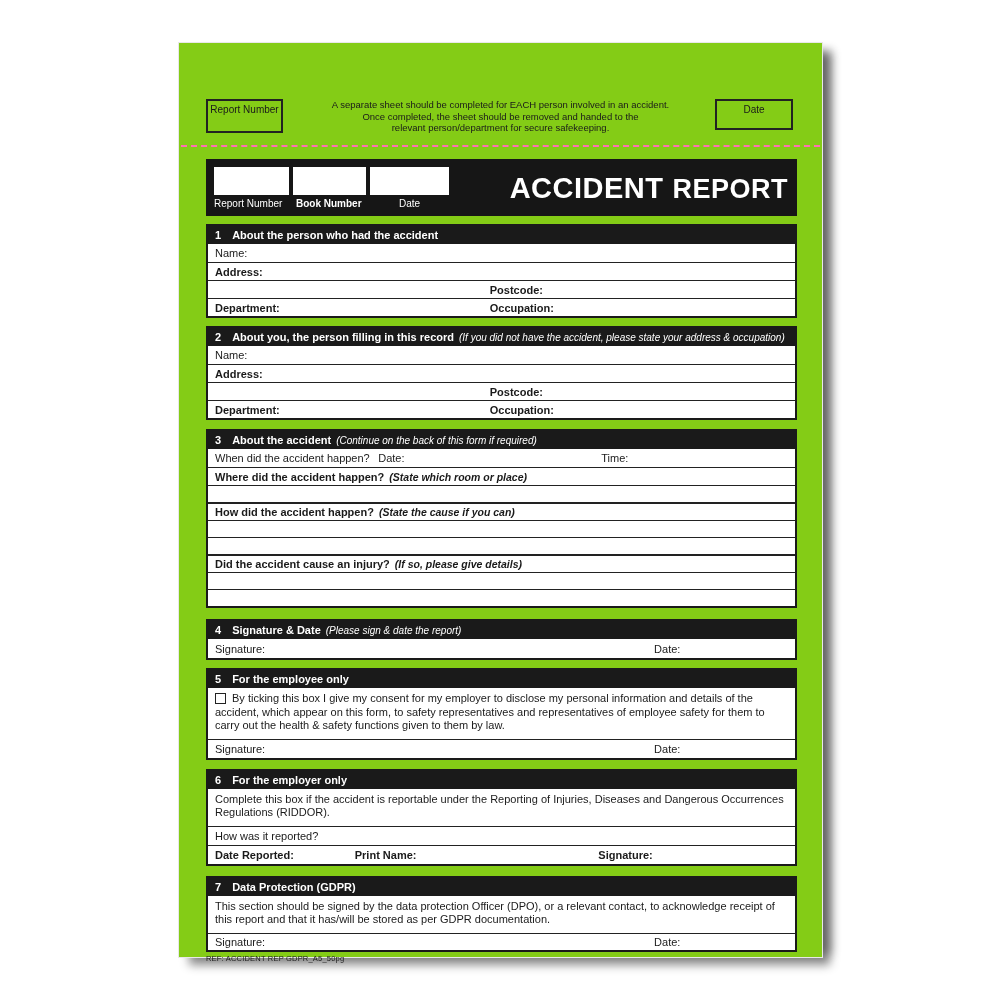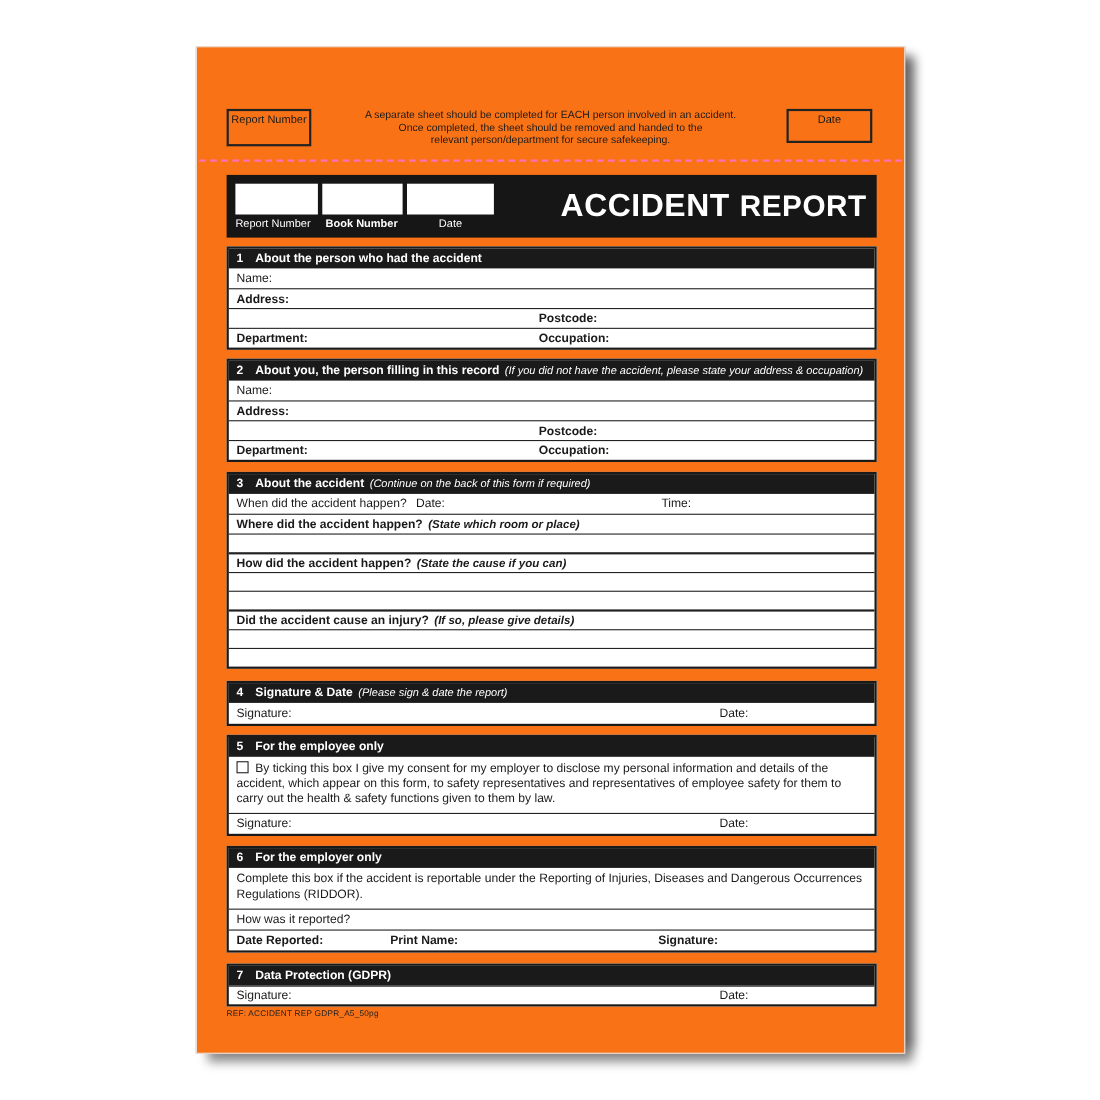--- a/index.html
+++ b/index.html
@@ -1,19 +1,19 @@
 <!DOCTYPE html>
 <html><head>
 <meta charset="utf-8">
 <style>
   * { margin:0; padding:0; box-sizing:border-box; }
   html,body { width:1000px; height:1000px; background:#ffffff; font-family:"Liberation Sans","DejaVu Sans",sans-serif; color:#1a1a1a; }
   .stage { position:relative; width:1000px; height:1000px; overflow:hidden; }
 
-  .page { position:absolute; left:178px; top:42px; width:645px; height:916px; background:#f97316;
+  .page { position:absolute; left:178px; top:42px; width:645px; height:916px; background:#84cc16;
           box-shadow: 9px 9px 9px -2px rgba(0,0,0,.45), 15px 2px 9px -6px rgba(0,0,0,.30);
           border:1px solid #e8e8e8; }
 
   
   .rn-box { position:absolute; left:27px; top:56px; width:77px; height:34px; border:2px solid #222; font-size:10px; text-align:center; padding-top:3px; }
   .date-box { position:absolute; left:536px; top:56px; width:78px; height:31px; border:2px solid #222; font-size:10px; text-align:center; padding-top:3px; }
   .instructions { position:absolute; left:110px; right:110px; top:56px; text-align:center; font-size:9.5px; line-height:11.5px; }
   .perforation { position:absolute; left:2px; right:2px; top:102px; border-top:2px dashed #ff6fb5; }
 
   .content { position:absolute; left:27px; top:116px; width:591px; }
@@ -201,20 +201,21 @@
           <span class="abs at-print">Print Name:</span>
           <span class="abs at-sig66">Signature:</span>
         </div>
       </div>
 
       <div class="section mt10">
         <div class="sec-bar">
           <span class="num">7</span>
           <span class="ttl">Data Protection (GDPR)</span>
         </div>
+        <div class="para"><span>This section should be signed by the data protection Officer (DPO), or a relevant contact, to acknowledge receipt of this report and that it has/will be stored as per GDPR documentation.</span></div>
         <div class="row sig-row" style="height:17px">
           <span>Signature:</span>
           <span class="abs at-sigdate">Date:</span>
         </div>
       </div>
 
       <div class="ref">REF: ACCIDENT REP GDPR_A5_50pg</div>
     </div>
   </div>
 </div>

